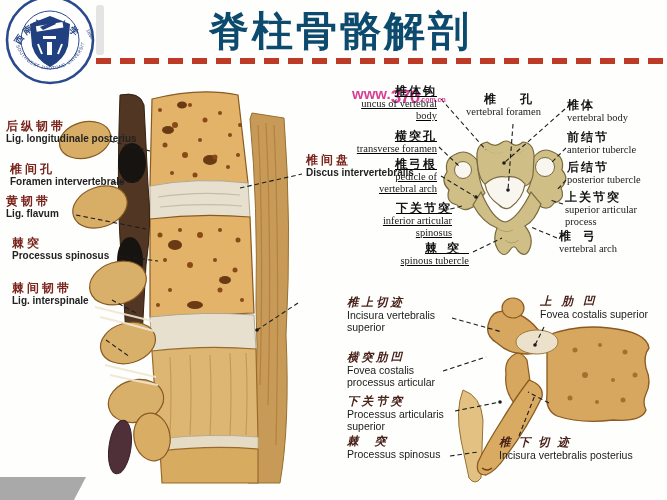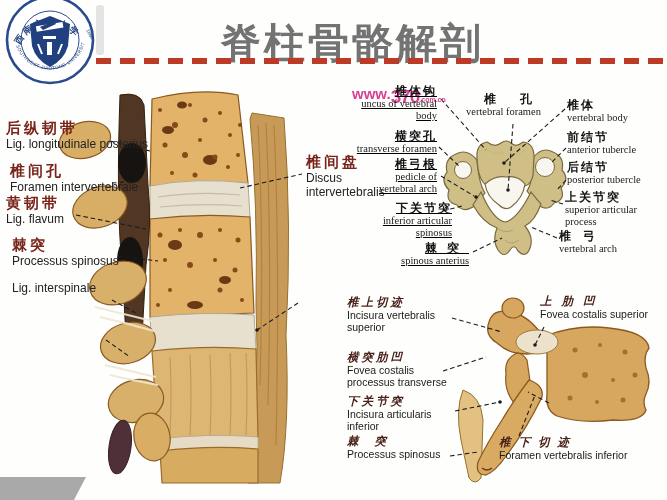--- a/index.html
+++ b/index.html
@@ -1,37 +1,37 @@
 <!DOCTYPE html>
 <html><head>
 <meta charset="utf-8">
 <style>
   html,body{margin:0;padding:0;background:#ffffff;}
   #stage{position:relative;width:667px;height:500px;background:#fefefd;overflow:hidden;
          font-family:"Liberation Sans",sans-serif;}
-  #title{position:absolute;left:175px;top:4px;width:330px;text-align:center;margin:12px;
-         font-family:"Liberation Serif",serif;font-weight:bold;font-size:41px;color:#737373;
+  #title{position:absolute;left:175px;top:4px;width:330px;text-align:center;margin:0;
+         font-family:"Liberation Serif",serif;font-weight:bold;font-size:41px;color:#0c4a6e;
          letter-spacing:3px;white-space:nowrap;}
   #divider{position:absolute;left:96px;top:58px;width:571px;height:6px;
          background:repeating-linear-gradient(90deg,#bd3a26 0 15px,rgba(0,0,0,0) 15px 24px);}
   #logo-shadow{position:absolute;left:96px;top:5px;width:8px;height:50px;background:#d9d9d9;
          border-radius:3px;opacity:.7;}
   #corner-box{position:absolute;left:0;top:477px;width:86px;height:23px;background:#a9a9a9;
          clip-path:polygon(0 0,100% 0,86% 100%,0 100%);}
   .art,#leaders{position:absolute;pointer-events:none;}
   #watermark{position:absolute;left:352px;top:86px;color:#d4308c;font-weight:bold;
          line-height:1;white-space:nowrap;z-index:3;opacity:.92;}
   #watermark .wm-s{font-size:15px;vertical-align:4px;}
   #watermark .wm-b{font-size:19px;letter-spacing:-1px;}
   #watermark .wm-t{font-size:7px;vertical-align:1px;}
   .lbl{position:absolute;line-height:1.18;z-index:4;}
   .lbl .zh{display:block;font-weight:bold;}
   .lbl .la{display:block;}
-  .sag .zh{font-size:15px;color:#7a241c;letter-spacing:3px;}
-  .sag .la{font-size:12px;color:#222;}
+  .sag .zh{font-size:12px;color:#7a241c;letter-spacing:3px;}
+  .sag .la{font-size:10px;color:#222;font-weight:bold;}
   .ax .zh{font-size:12px;color:#141414;letter-spacing:2px;line-height:1.1;}
   .ax .la{font-size:10.5px;color:#1a1a1a;font-family:"Liberation Serif",serif;line-height:1.15;}
   .lat .zh{font-size:11.5px;color:#4a221a;letter-spacing:3px;line-height:1.1;font-style:italic;}
   .lat .la{font-size:10.5px;color:#1a1a1a;line-height:1.2;}
   .ra{text-align:right;text-decoration:underline;}
 </style>
 </head>
 <body>
 
 <div id="stage">
@@ -224,20 +224,21 @@
   </div>
   <div class="lbl sag" style="left:6px;top:194px;width:160px">
     <span class="zh">黄韧带</span>
     <span class="la">Lig. flavum</span>
   </div>
   <div class="lbl sag" style="left:12px;top:236px;width:160px">
     <span class="zh">棘突</span>
     <span class="la">Processus spinosus</span>
   </div>
   <div class="lbl sag" style="left:12px;top:281px;width:160px">
+    <span class="zh">棘间韧带</span>
     <span class="la">Lig. interspinale</span>
   </div>
   <div class="lbl sag" style="left:306px;top:153px;width:110px">
     <span class="zh">椎间盘</span>
     <span class="la">Discus intervertebralis</span>
   </div>
 
   <div class="lbl ax ra" style="left:345px;top:85px;width:92px">
     <span class="zh">椎体钩</span>
     <span class="la">uncus of vertebral body</span>
@@ -249,21 +250,21 @@
   <div class="lbl ax ra" style="left:367px;top:158px;width:70px">
     <span class="zh">椎弓根</span>
     <span class="la">pedicle of vertebral arch</span>
   </div>
   <div class="lbl ax ra" style="left:352px;top:202px;width:100px">
     <span class="zh">下关节突</span>
     <span class="la">inferior articular spinosus</span>
   </div>
   <div class="lbl ax ra" style="left:345px;top:242px;width:124px">
     <span class="zh" style="letter-spacing:10px">棘突</span>
-    <span class="la">spinous anterius</span>
+    <span class="la">spinous tubercle</span>
   </div>
 
   <div class="lbl ax" style="left:466px;top:93px;width:95px">
     <span class="zh" style="letter-spacing:24px;padding-left:18px">椎孔</span>
     <span class="la">vertebral foramen</span>
   </div>
   <div class="lbl ax" style="left:567px;top:99px;width:95px">
     <span class="zh">椎体</span>
     <span class="la">vertebral body</span>
   </div>
@@ -283,34 +284,34 @@
     <span class="zh" style="letter-spacing:12px">椎弓</span>
     <span class="la">vertebral arch</span>
   </div>
 
   <div class="lbl lat" style="left:347px;top:296px;width:105px">
     <span class="zh">椎上切迹</span>
     <span class="la">Incisura vertebralis superior</span>
   </div>
   <div class="lbl lat" style="left:347px;top:351px;width:100px">
     <span class="zh">横突肋凹</span>
-    <span class="la">Fovea costalis processus transverse</span>
+    <span class="la">Fovea costalis processus articular</span>
   </div>
   <div class="lbl lat" style="left:347px;top:395px;width:110px">
     <span class="zh">下关节突</span>
-    <span class="la">Incisura articularis inferior</span>
+    <span class="la">Processus articularis superior</span>
   </div>
   <div class="lbl lat" style="left:347px;top:435px;width:120px">
     <span class="zh" style="letter-spacing:16px">棘突</span>
     <span class="la">Processus spinosus</span>
   </div>
 
   <div class="lbl lat" style="left:540px;top:295px;width:125px">
     <span class="zh" style="letter-spacing:10px">上肋凹</span>
     <span class="la">Fovea costalis superior</span>
   </div>
   <div class="lbl lat" style="left:499px;top:436px;width:145px">
     <span class="zh" style="letter-spacing:8px">椎下切迹</span>
-    <span class="la">Foramen vertebralis inferior</span>
+    <span class="la">Incisura vertebralis posterius</span>
   </div>
 
   <div id="corner-box"></div>
 </div>
 
 </body></html>

